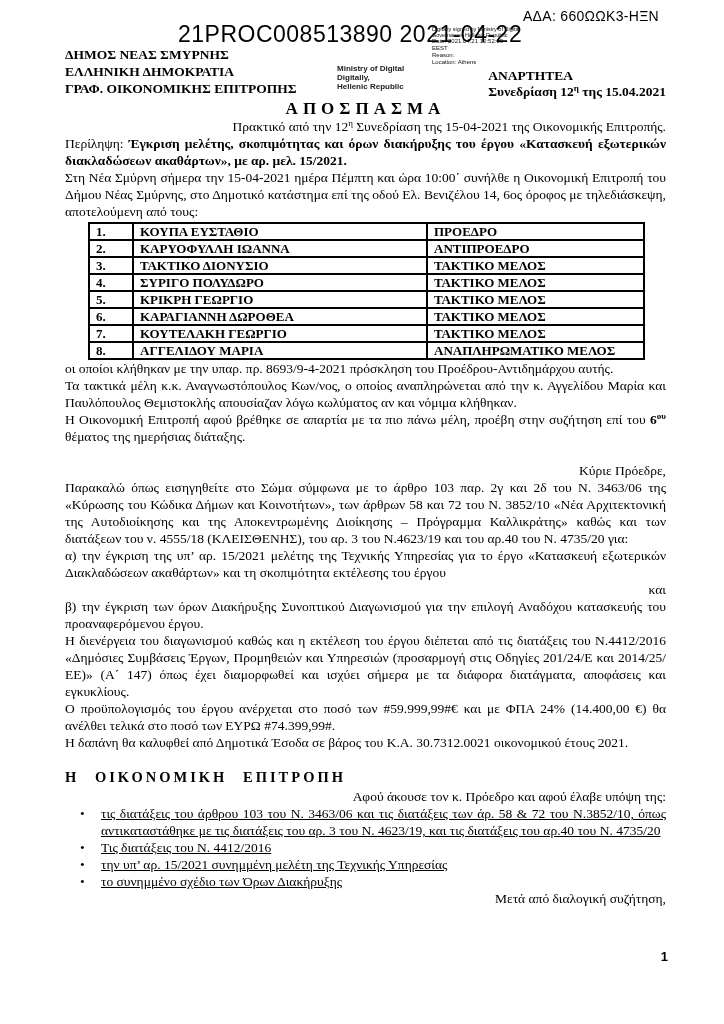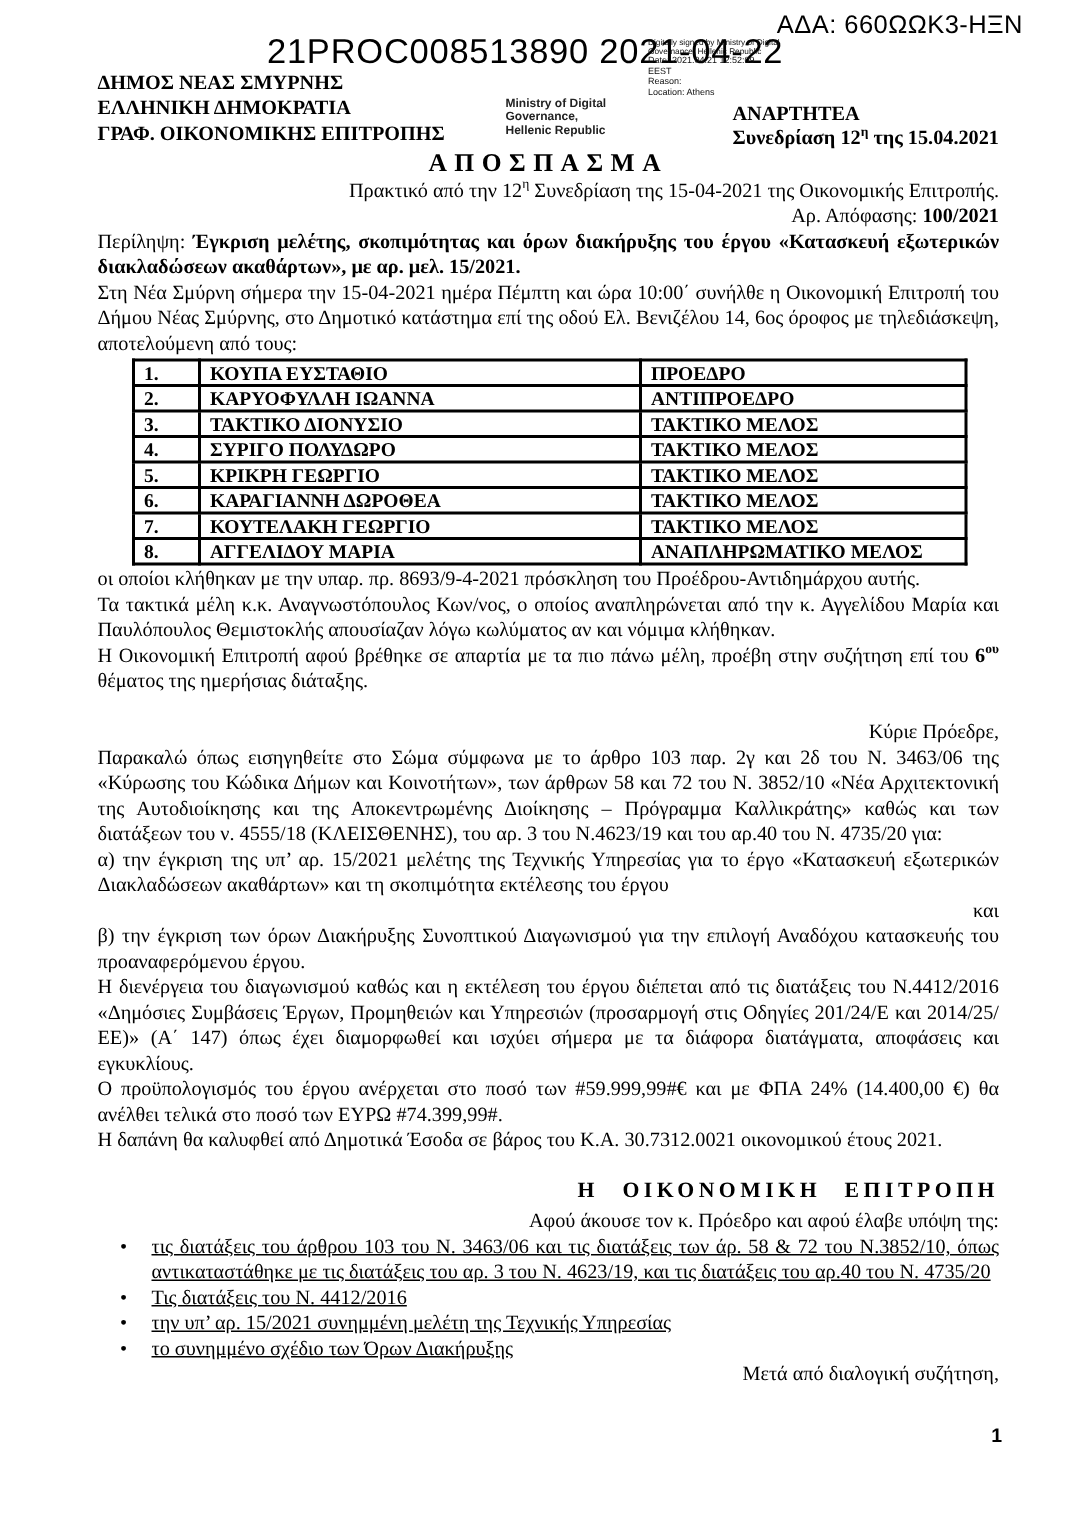--- a/index.html
+++ b/index.html
@@ -3,22 +3,22 @@
 <meta charset="utf-8">
 <style>
   html,body { margin:0; padding:0; }
   body {
     width:724px; height:1024px; background:#ffffff; color:#000;
     font-family:"Liberation Serif", serif; font-size:13.5px; line-height:17px;
   }
   .page { position:relative; width:724px; height:1024px; overflow:hidden; background:#fff; }
 
   
-  .ada { position:absolute; top:8px; right:42px; font-family:"Liberation Sans", sans-serif;
-         font-size:17px; letter-spacing:0.3px; }
+  .ada { position:absolute; top:8px; right:65px; font-family:"Liberation Sans", sans-serif;
+         font-size:14px; letter-spacing:0.3px; }
   .protocol { position:absolute; top:16px; left:178px; font-family:"Liberation Sans", sans-serif;
               font-size:23px; font-weight:400; letter-spacing:0.5px; white-space:nowrap;margin-top:10px; }
   .ministry-block { position:absolute; top:36px; left:337px; font-family:"Liberation Sans", sans-serif;
                     font-size:8px; line-height:9px; font-weight:700; color:#222;margin-top:28px; }
   .details-block { position:absolute; top:26px; left:432px; font-family:"Liberation Sans", sans-serif;
                    font-size:6px; line-height:7px; color:#111; width:100px; }
   .details-block .note { font-size:5.5px; line-height:6px; }
 
   .content { position:absolute; left:65px; top:46px; width:601px; }
 
@@ -33,41 +33,41 @@
 
   table.members { border-collapse:collapse; margin:2px 0 0 23px; width:557px; }
   table.members td { border:2px solid #000; font-weight:700; font-size:13px; line-height:15px;
                      padding:0 6px; height:15px; }
   td.c-num { width:30px; }
   td.c-name { width:280px; }
 
   .blank { height:17px; }
   .gap18 { height:18px; }
 
-  .committee-heading { text-align:right; font-weight:700; font-size:14.5px;
+  .committee-heading { text-align:left; font-weight:700; font-size:14.5px;
                        letter-spacing:3px; word-spacing:9px; margin:0 0 2px 0; }
 
   .bullet-row { display:flex; margin-left:15px; }
   .bullet-row .marker { width:21px; flex:0 0 21px; }
   .bullet-row .btext { flex:1; text-align:justify;text-decoration:underline; }
 
   .closing { margin-left:3px; }
   .page-num { position:absolute; top:948px; right:56px; font-weight:700; font-size:13px;
               font-family:"Liberation Sans", sans-serif; }
 </style>
 </head>
 <body>
 
 <div class="page">
 
   <div class="ada">ΑΔΑ: 660ΩΩΚ3-ΗΞΝ</div>
   <div class="protocol">21PROC008513890 2021-04-22</div>
   <div class="ministry-block">
     <div>Ministry of Digital</div>
-    <div>Governance,</div>
+    <div>Digitally,</div>
     <div>Hellenic Republic</div>
   </div>
   <div class="details-block">
     <div class="note">Digitally signed by Ministry of Digital Governance, Hellenic Republic</div>
     <div>Date: 2021.04.21 12:52:09</div>
     <div>EEST</div>
     <div>Reason:</div>
     <div>Location: Athens</div>
   </div>
 
@@ -81,21 +81,20 @@
     <div class="org">
       <b>ΔΗΜΟΣ ΝΕΑΣ ΣΜΥΡΝΗΣ</b>
       <b>ΕΛΛΗΝΙΚΗ ΔΗΜΟΚΡΑΤΙΑ</b>
       <b>ΓΡΑΦ. ΟΙΚΟΝΟΜΙΚΗΣ ΕΠΙΤΡΟΠΗΣ</b>
     </div>
 
     <div class="doc-title">ΑΠΟΣΠΑΣΜΑ</div>
 
     <p class="nojust"><span>Πρακτικό από την 12</span><sup>η</sup><span> Συνεδρίαση της 15-04-2021 της Οικονομικής Επιτροπής.</span></p>
 
-    <p class="nojust"><span>Αρ. Απόφασης: </span><b>100/2021</b></p>
 
     <p><span>Περίληψη: </span><b>Έγκριση μελέτης, σκοπιμότητας και όρων διακήρυξης του έργου «Κατασκευή εξωτερικών διακλαδώσεων ακαθάρτων», με αρ. μελ. 15/2021.</b></p>
 
     <p>Στη Νέα Σμύρνη σήμερα την 15-04-2021 ημέρα Πέμπτη και ώρα 10:00΄ συνήλθε η Οικονομική Επιτροπή του Δήμου Νέας Σμύρνης, στο Δημοτικό κατάστημα επί της οδού Ελ. Βενιζέλου 14, 6ος όροφος με τηλεδιάσκεψη, αποτελούμενη από τους:</p>
 
     <table class="members">
       <tbody>
         <tr>
             <td class="c-num">1.</td>
             <td class="c-name">ΚΟΥΠΑ ΕΥΣΤΑΘΙΟ</td>

